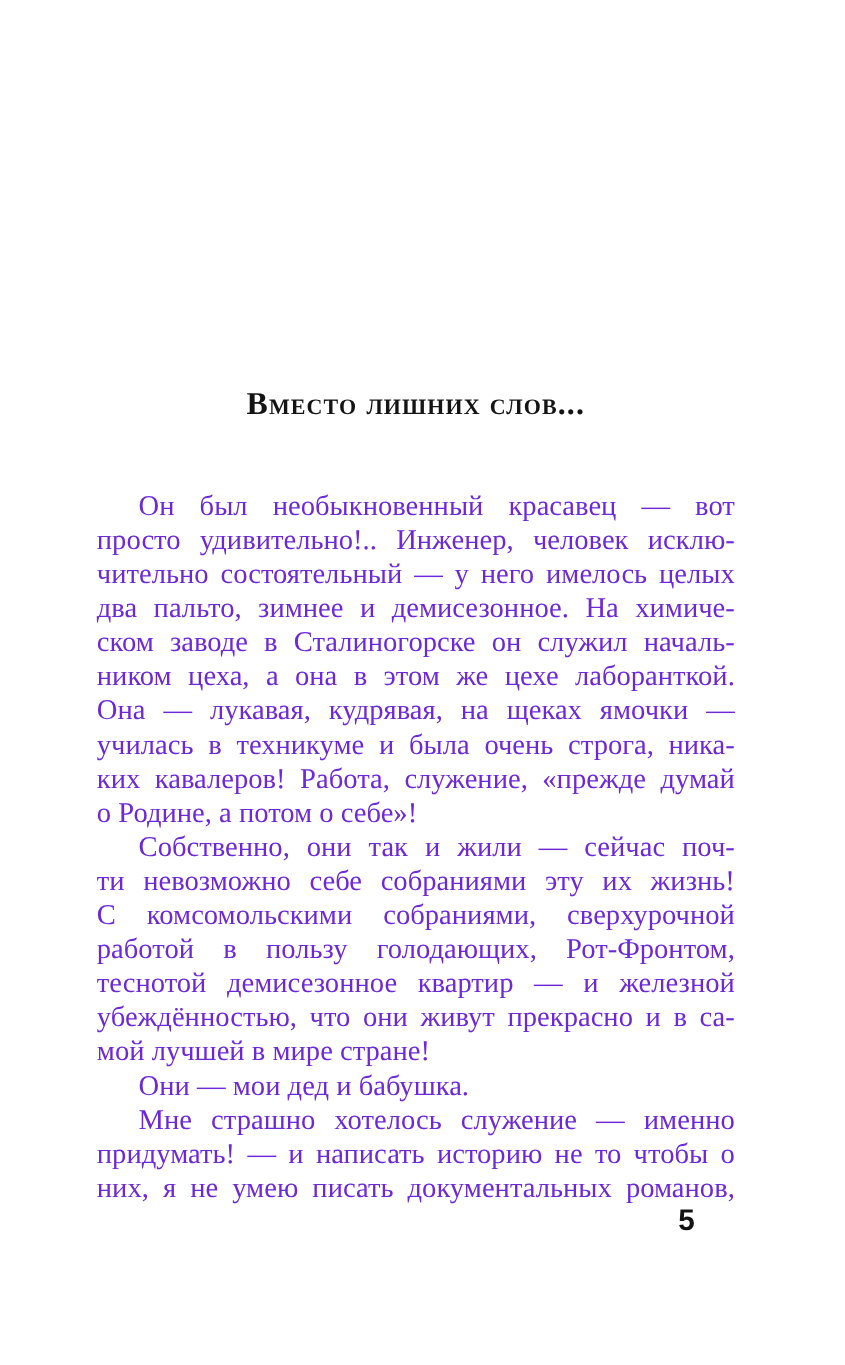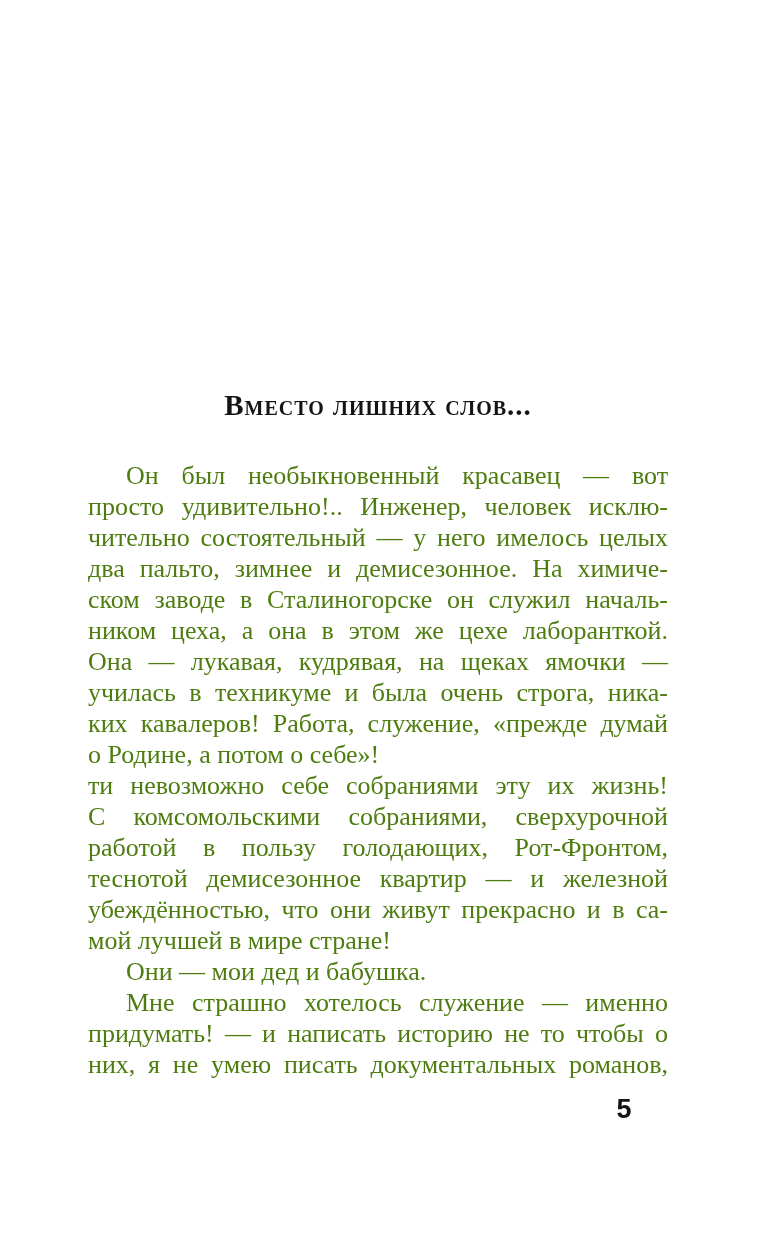--- a/index.html
+++ b/index.html
@@ -11,40 +11,40 @@
     position: relative;
     width: 768px;
     height: 1241px;
     background: #ffffff;
     color: #141414;
     font-family: "Liberation Serif", serif;
     overflow: hidden;
   }
   .chapter-heading {
     position: absolute;
-    top: 388px;
+    top: 350px;
     left: 88px;
     width: 580px;
     margin: 0;
     text-align: center;
     font-size: 29px;
     line-height: 34px;
     font-weight: 700;
     font-variant: small-caps;
     letter-spacing: 1px;
     color: #141414;
   }
   .text-block {
     position: absolute;
-    top: 460px;
+    top: 444px;
     left: 88px;
     width: 580px;
     font-size: 26px;
     line-height: 31px;
-    color: #4d7c0f;
+    color: #6d28d9;
   }
   .text-block .line {
     text-align: justify;
     text-align-last: justify;
     white-space: normal;
   }
   .text-block .line.indent {
     padding-left: 38px;
   }
   .text-block .line.para-end {
@@ -73,20 +73,21 @@
       <div class="line indent">Он был необыкновенный красавец — вот</div>
       <div class="line">просто удивительно!.. Инженер, человек исклю-</div>
       <div class="line">чительно состоятельный — у него имелось целых</div>
       <div class="line">два пальто, зимнее и демисезонное. На химиче-</div>
       <div class="line">ском заводе в Сталиногорске он служил началь-</div>
       <div class="line">ником цеха, а она в этом же цехе лаборанткой.</div>
       <div class="line">Она — лукавая, кудрявая, на щеках ямочки —</div>
       <div class="line">училась в техникуме и была очень строга, ника-</div>
       <div class="line">ких кавалеров! Работа, служение, «прежде думай</div>
       <div class="line para-end">о Родине, а потом о себе»!</div>
+      <div class="line indent">Собственно, они так и жили — сейчас поч-</div>
       <div class="line">ти невозможно себе собраниями эту их жизнь!</div>
       <div class="line">С комсомольскими собраниями, сверхурочной</div>
       <div class="line">работой в пользу голодающих, Рот-Фронтом,</div>
       <div class="line">теснотой демисезонное квартир — и железной</div>
       <div class="line">убеждённостью, что они живут прекрасно и в са-</div>
       <div class="line para-end">мой лучшей в мире стране!</div>
       <div class="line indent para-end">Они — мои дед и бабушка.</div>
       <div class="line indent">Мне страшно хотелось служение — именно</div>
       <div class="line">придумать! — и написать историю не то чтобы о</div>
       <div class="line">них, я не умею писать документальных романов,</div>

